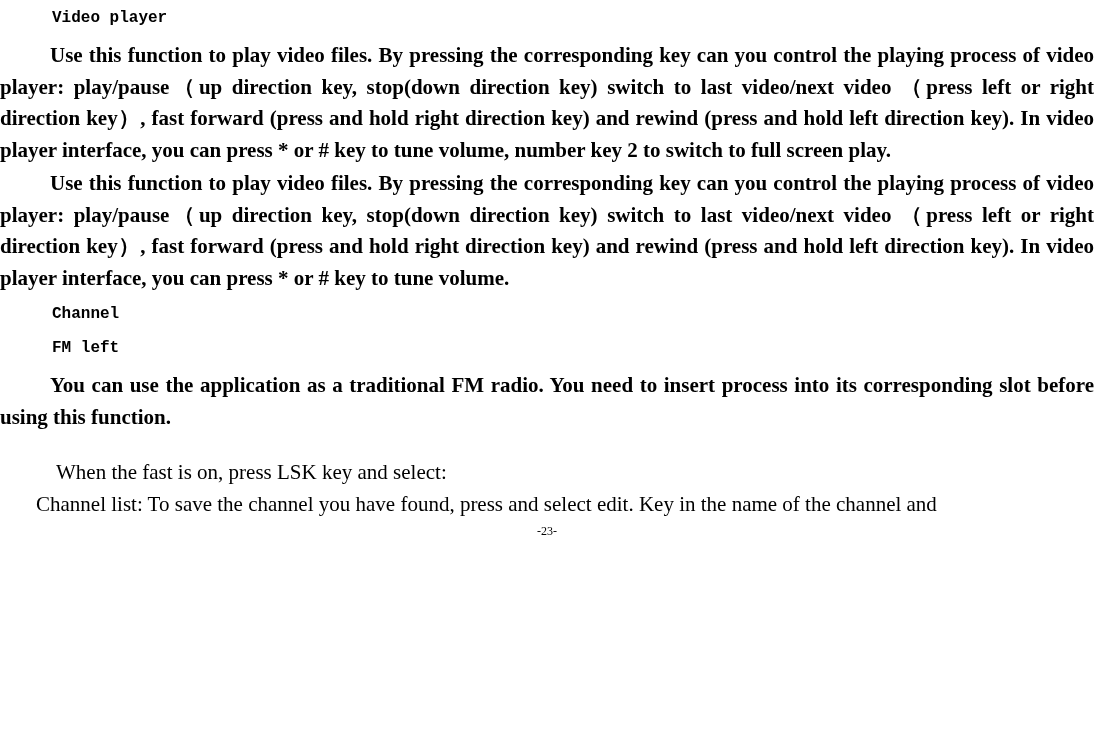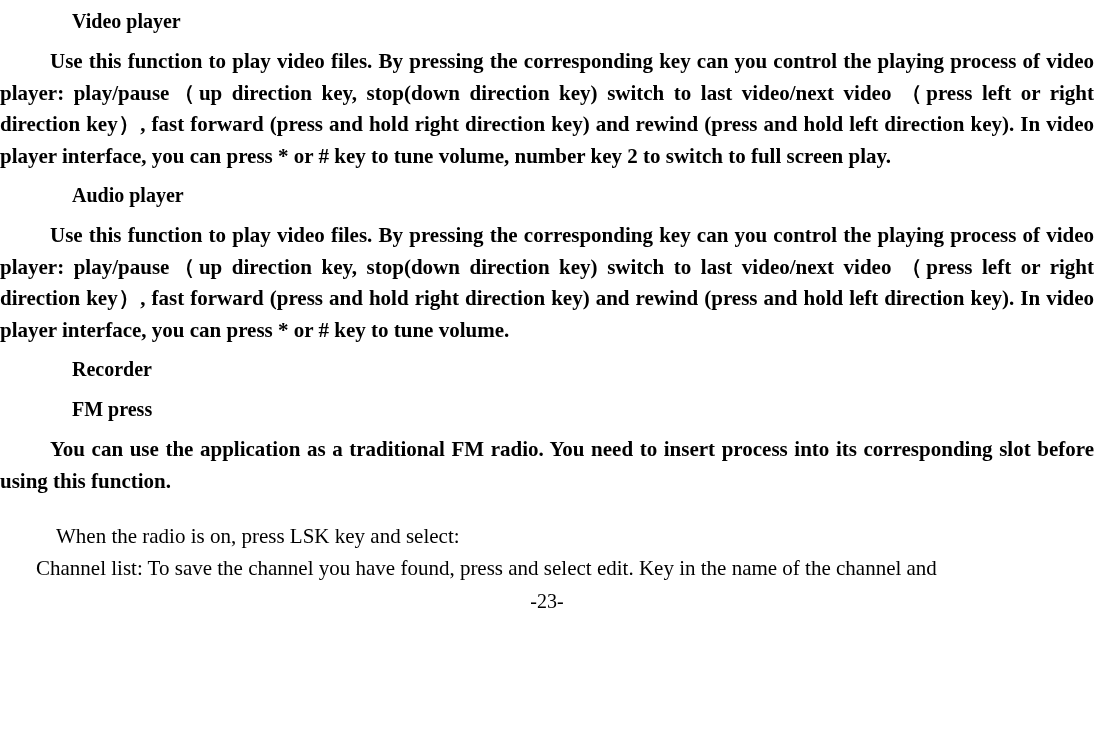--- a/index.html
+++ b/index.html
@@ -15,24 +15,24 @@
       background: #fff;
       width: 1098px;
       height: 737px;
       padding: 0;
       overflow: hidden;
     }
     .content {
       padding: 0 4px 0 0;
     }
     .section-heading {
-      font-family: Liberation Serif, serif;
+      font-family: Liberation Mono, monospace;
       font-weight: bold;
-      font-size: 20px;
-      margin-left: 72px;
+      font-size: 16px;
+      margin-left: 52px;
       margin-top: 8px;
       margin-bottom: 10px;
     }
     .first-heading {
       margin-top: 6px;
     }
     .paragraph {
       text-align: justify;
       margin-bottom: 2px;
       text-indent: 50px;
@@ -43,37 +43,36 @@
       margin-bottom: 0;
       text-indent: 0;
       margin-left: 36px;
     }
     .indented-line {
       text-indent: 56px;
       text-align: justify;
     }
     .page-number {
       text-align: center;
-      font-size: 20px;
+      font-size: 12px;
       font-family: "Times New Roman", Times, serif;
       margin-top: 2px;
     }
   </style>
 </head>
 <body>
 
 <div class="content">
   <div class="section-heading first-heading">Video player</div>
   <div class="paragraph">Use this function to play video files. By pressing the corresponding key can you control the playing process of video player: play/pause（up direction key, stop(down direction key) switch to last video/next video （press left or right direction key）, fast forward (press and hold right direction key) and rewind (press and hold left direction key). In video player interface, you can press * or # key to tune volume, number key 2 to switch to full screen play.</div>
 
-  <div class="section-heading">Audio player</div>
   <div class="paragraph">Use this function to play video files. By pressing the corresponding key can you control the playing process of video player: play/pause（up direction key, stop(down direction key) switch to last video/next video （press left or right direction key）, fast forward (press and hold right direction key) and rewind (press and hold left direction key). In video player interface, you can press * or # key to tune volume.</div>
 
-  <div class="section-heading">Recorder</div>
+  <div class="section-heading">Channel</div>
 
-  <div class="section-heading">FM press</div>
+  <div class="section-heading">FM left</div>
   <div class="paragraph">You can use the application as a traditional FM radio. You need to insert process into its corresponding slot before using this function.</div>
   <div style="height:22px"></div>
-  <div class="indented-line">When the radio is on, press LSK key and select:</div>
+  <div class="indented-line">When the fast is on, press LSK key and select:</div>
   <div class="paragraph-noindent">Channel list: To save the channel you have found, press and select edit. Key in the name of the channel and</div>
 
   <div class="page-number">-23-</div>
 </div>
 
 </body></html>

